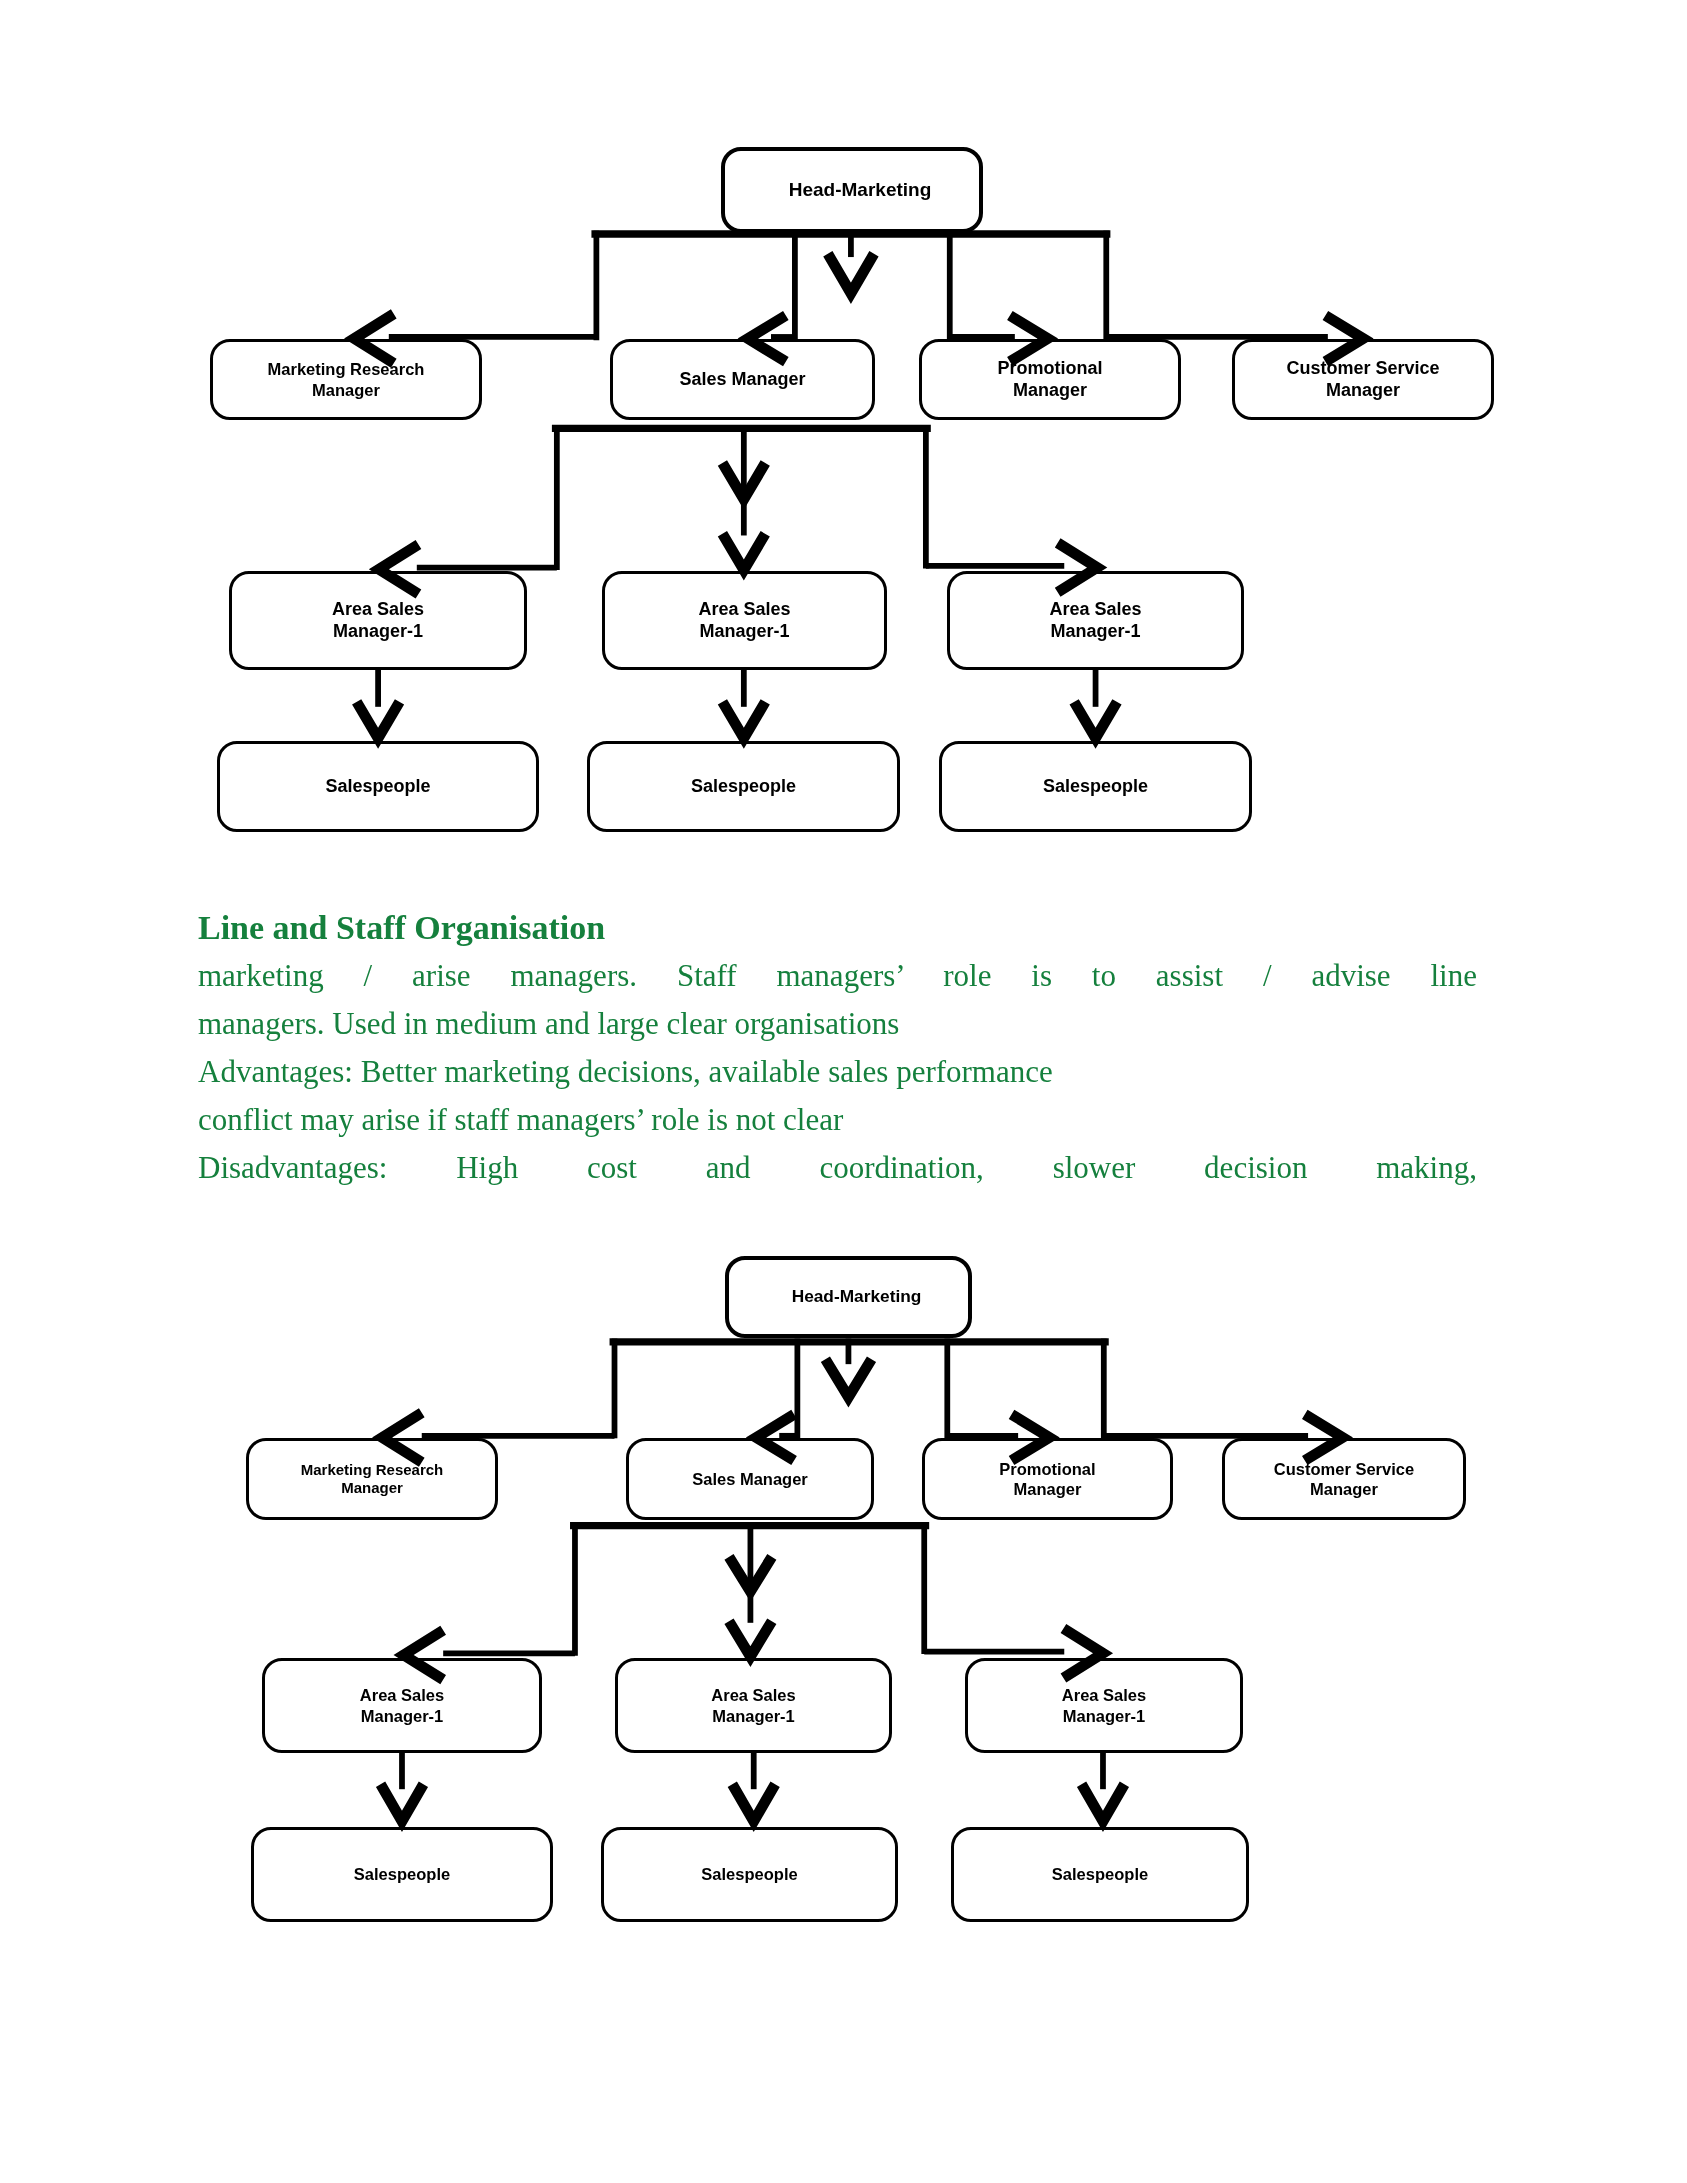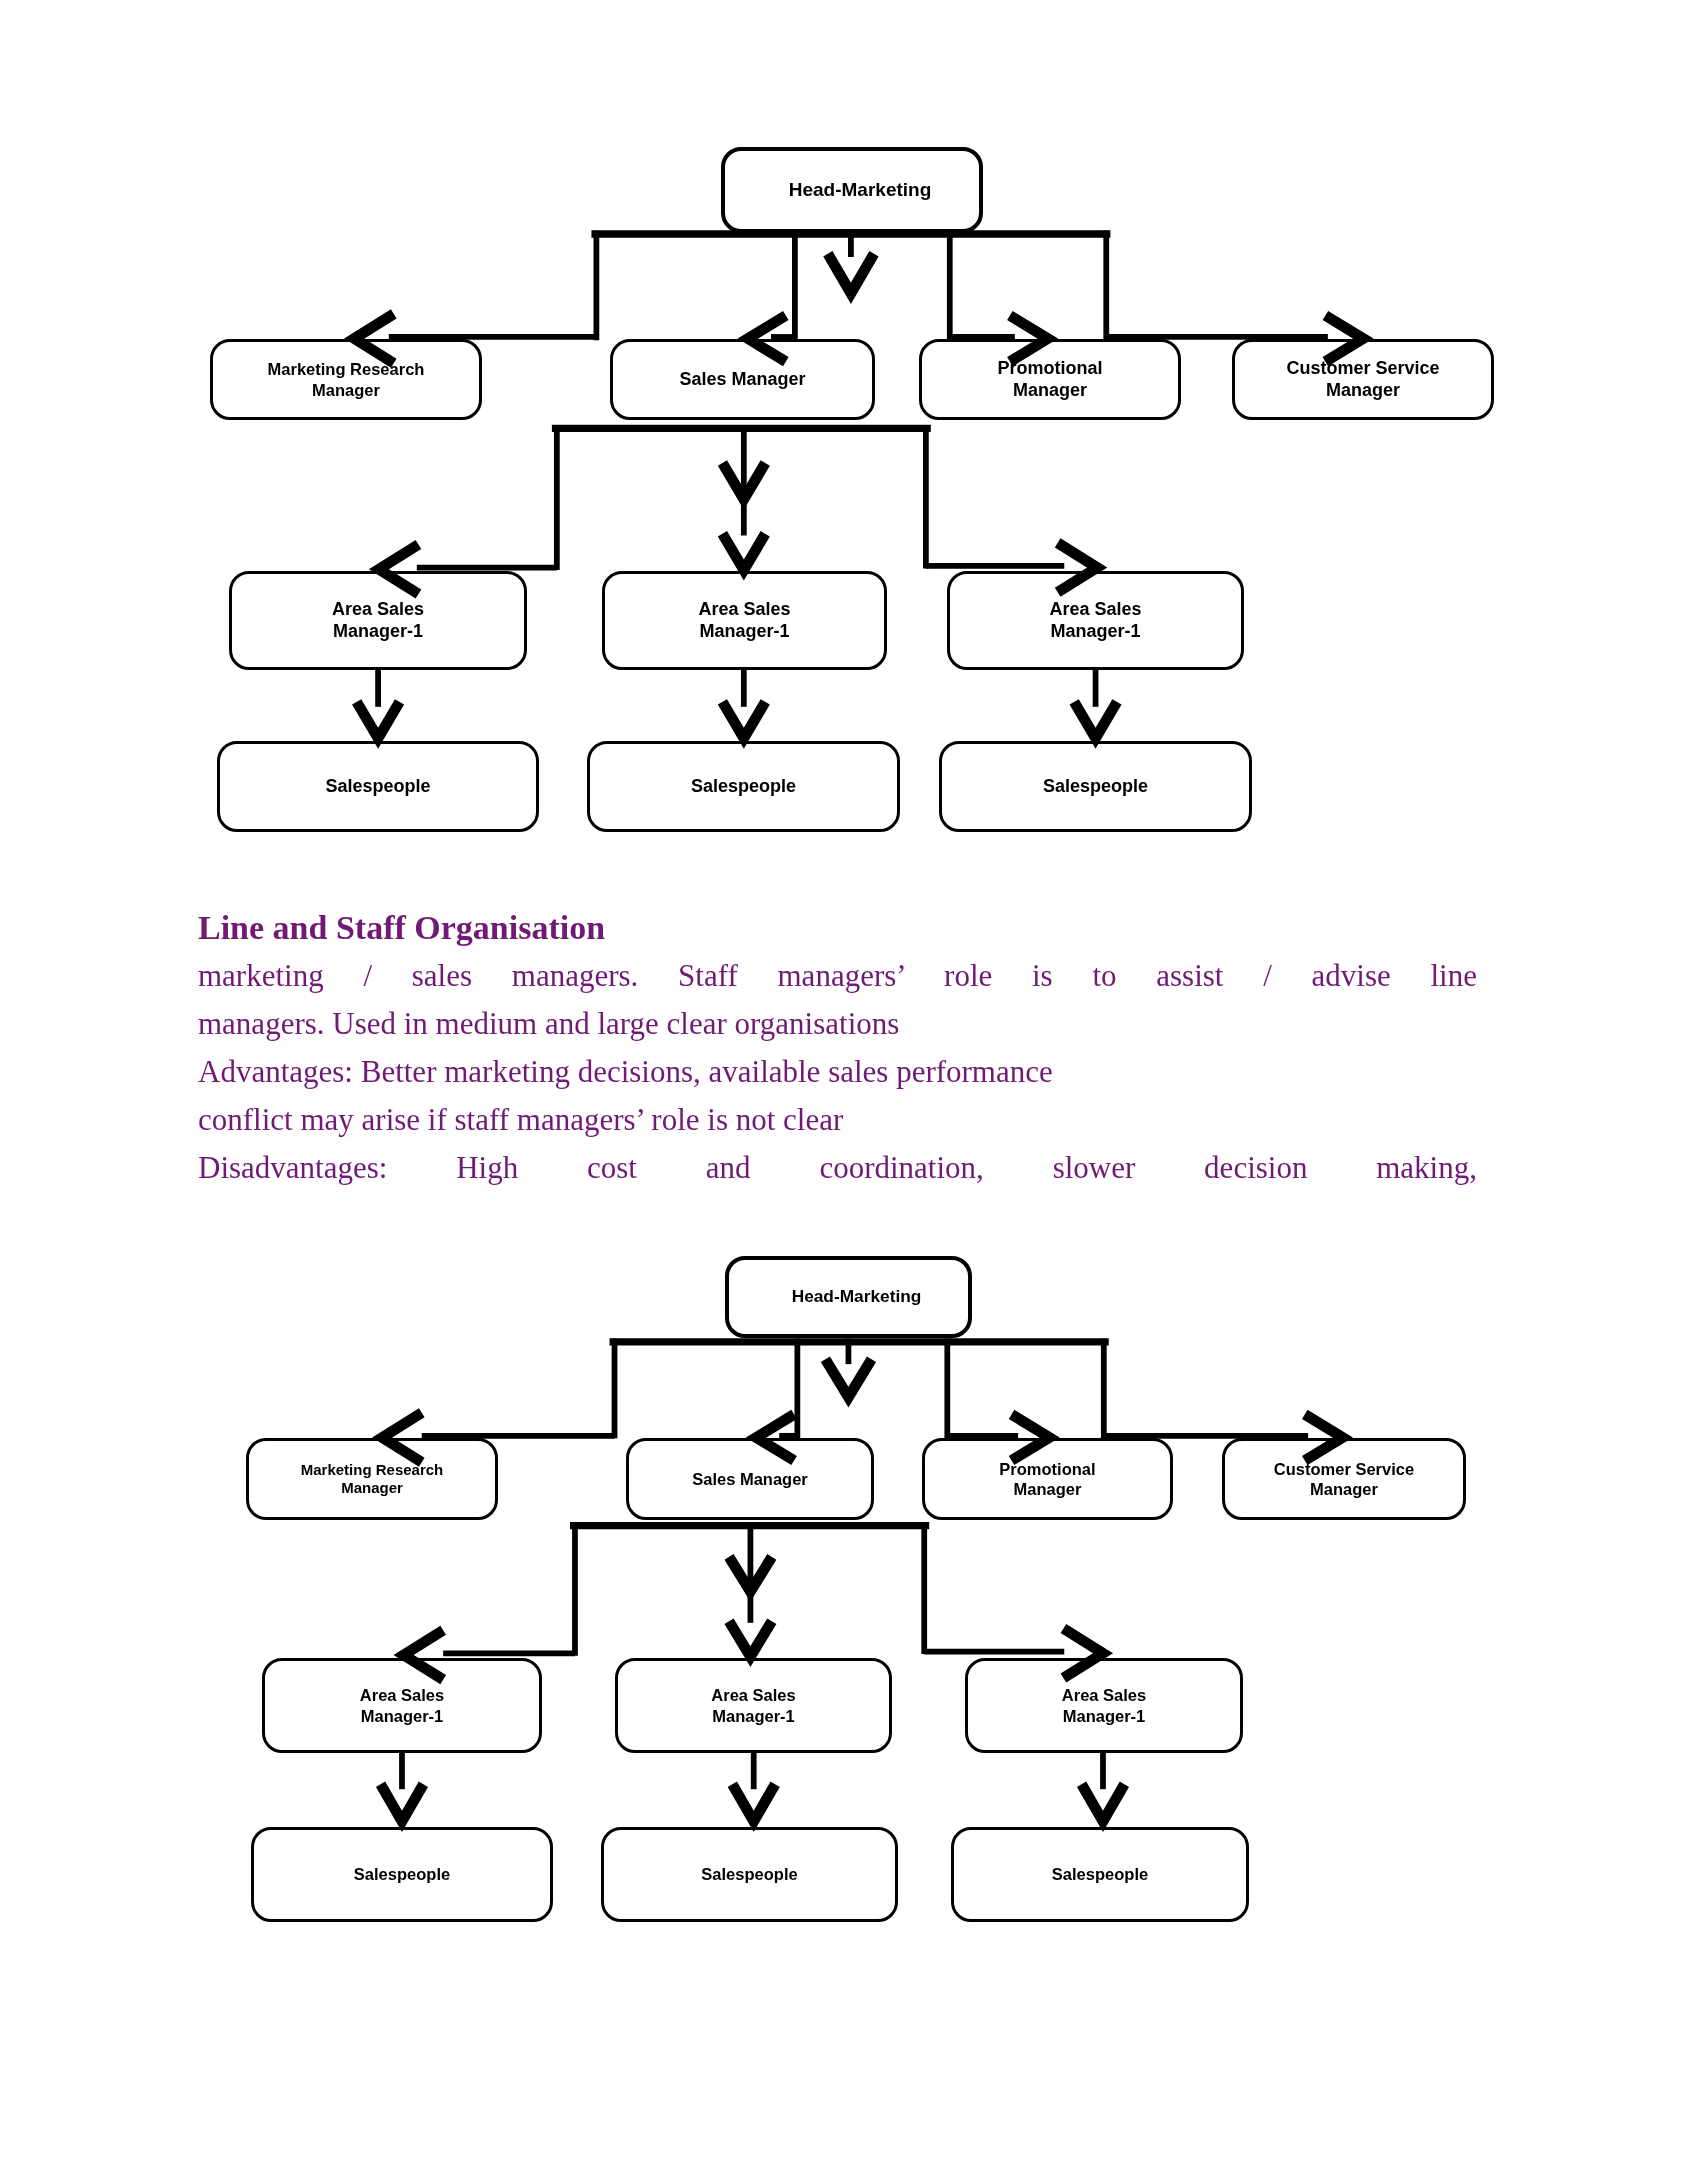--- a/index.html
+++ b/index.html
@@ -39,21 +39,21 @@
   }
   #connectors path{stroke:#000000;fill:none;}
   .bar{stroke-width:9px;}
   .ln{stroke-width:7px;}
   .chev{stroke-width:13px;stroke-linejoin:miter;}
   
   #section{
     position:absolute;left:198px;top:903px;width:1279px;
     font-family:"Liberation Serif","DejaVu Serif",serif;
     font-size:31px;line-height:48px;
-    color:#701a75;
+    color:#15803d;
   }
   #section .heading{font-weight:700;font-size:34px;line-height:49px;}
   #section .pline{width:100%;}
   #section .pline.justified{text-align:justify;text-align-last:justify;}
 </style>
 </head>
 <body>
 
 <div id="page">
 
@@ -75,21 +75,21 @@
     <div class="node" style="left:947px;top:571px;width:297px;height:99px;">Area Sales
 Manager-1</div>
 
     <div class="node" style="left:217px;top:741px;width:322px;height:91px;">Salespeople</div>
     <div class="node" style="left:587px;top:741px;width:313px;height:91px;">Salespeople</div>
     <div class="node" style="left:939px;top:741px;width:313px;height:91px;">Salespeople</div>
   </div>
 
   <div id="section">
     <div class="heading">Line and Staff Organisation</div>
-    <div class="pline justified">marketing / sales managers. Staff managers’ role is to assist / advise line</div>
+    <div class="pline justified">marketing / arise managers. Staff managers’ role is to assist / advise line</div>
     <div class="pline">managers. Used in medium and large clear organisations</div>
     <div class="pline">Advantages: Better marketing decisions, available sales performance</div>
     <div class="pline">conflict may arise if staff managers’ role is not clear</div>
     <div class="pline justified">Disadvantages: High cost and coordination, slower decision making,</div>
   </div>
 
   <div class="d2">
     <div class="node head" style="left:725px;top:1256px;width:247px;height:82px;">Head-Marketing</div>
 
     <div class="node small" style="left:246px;top:1438px;width:252px;height:82px;">Marketing Research

